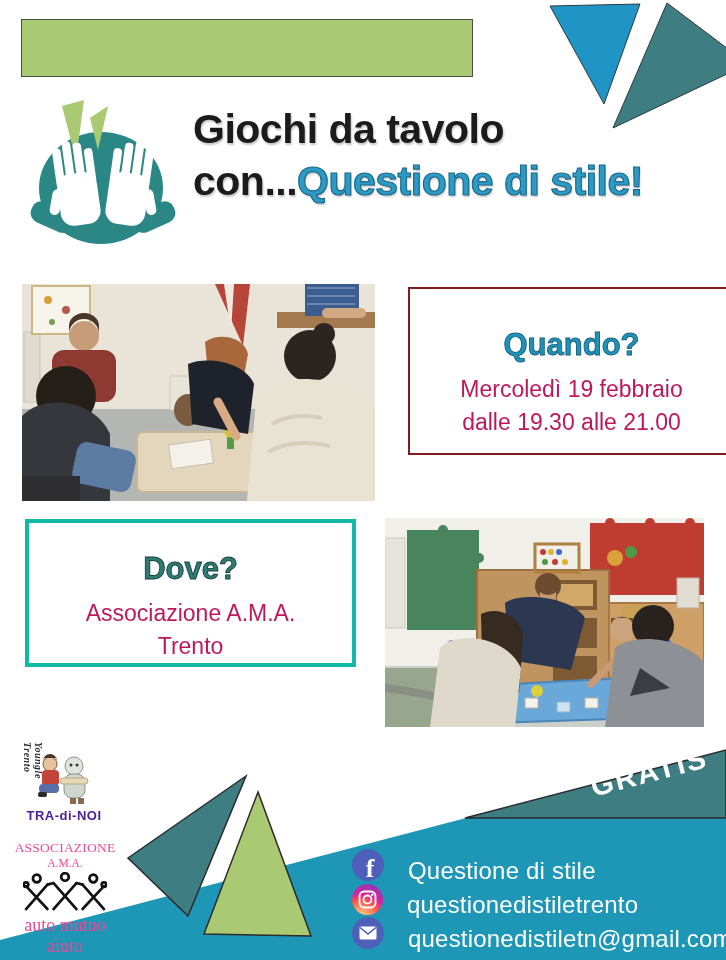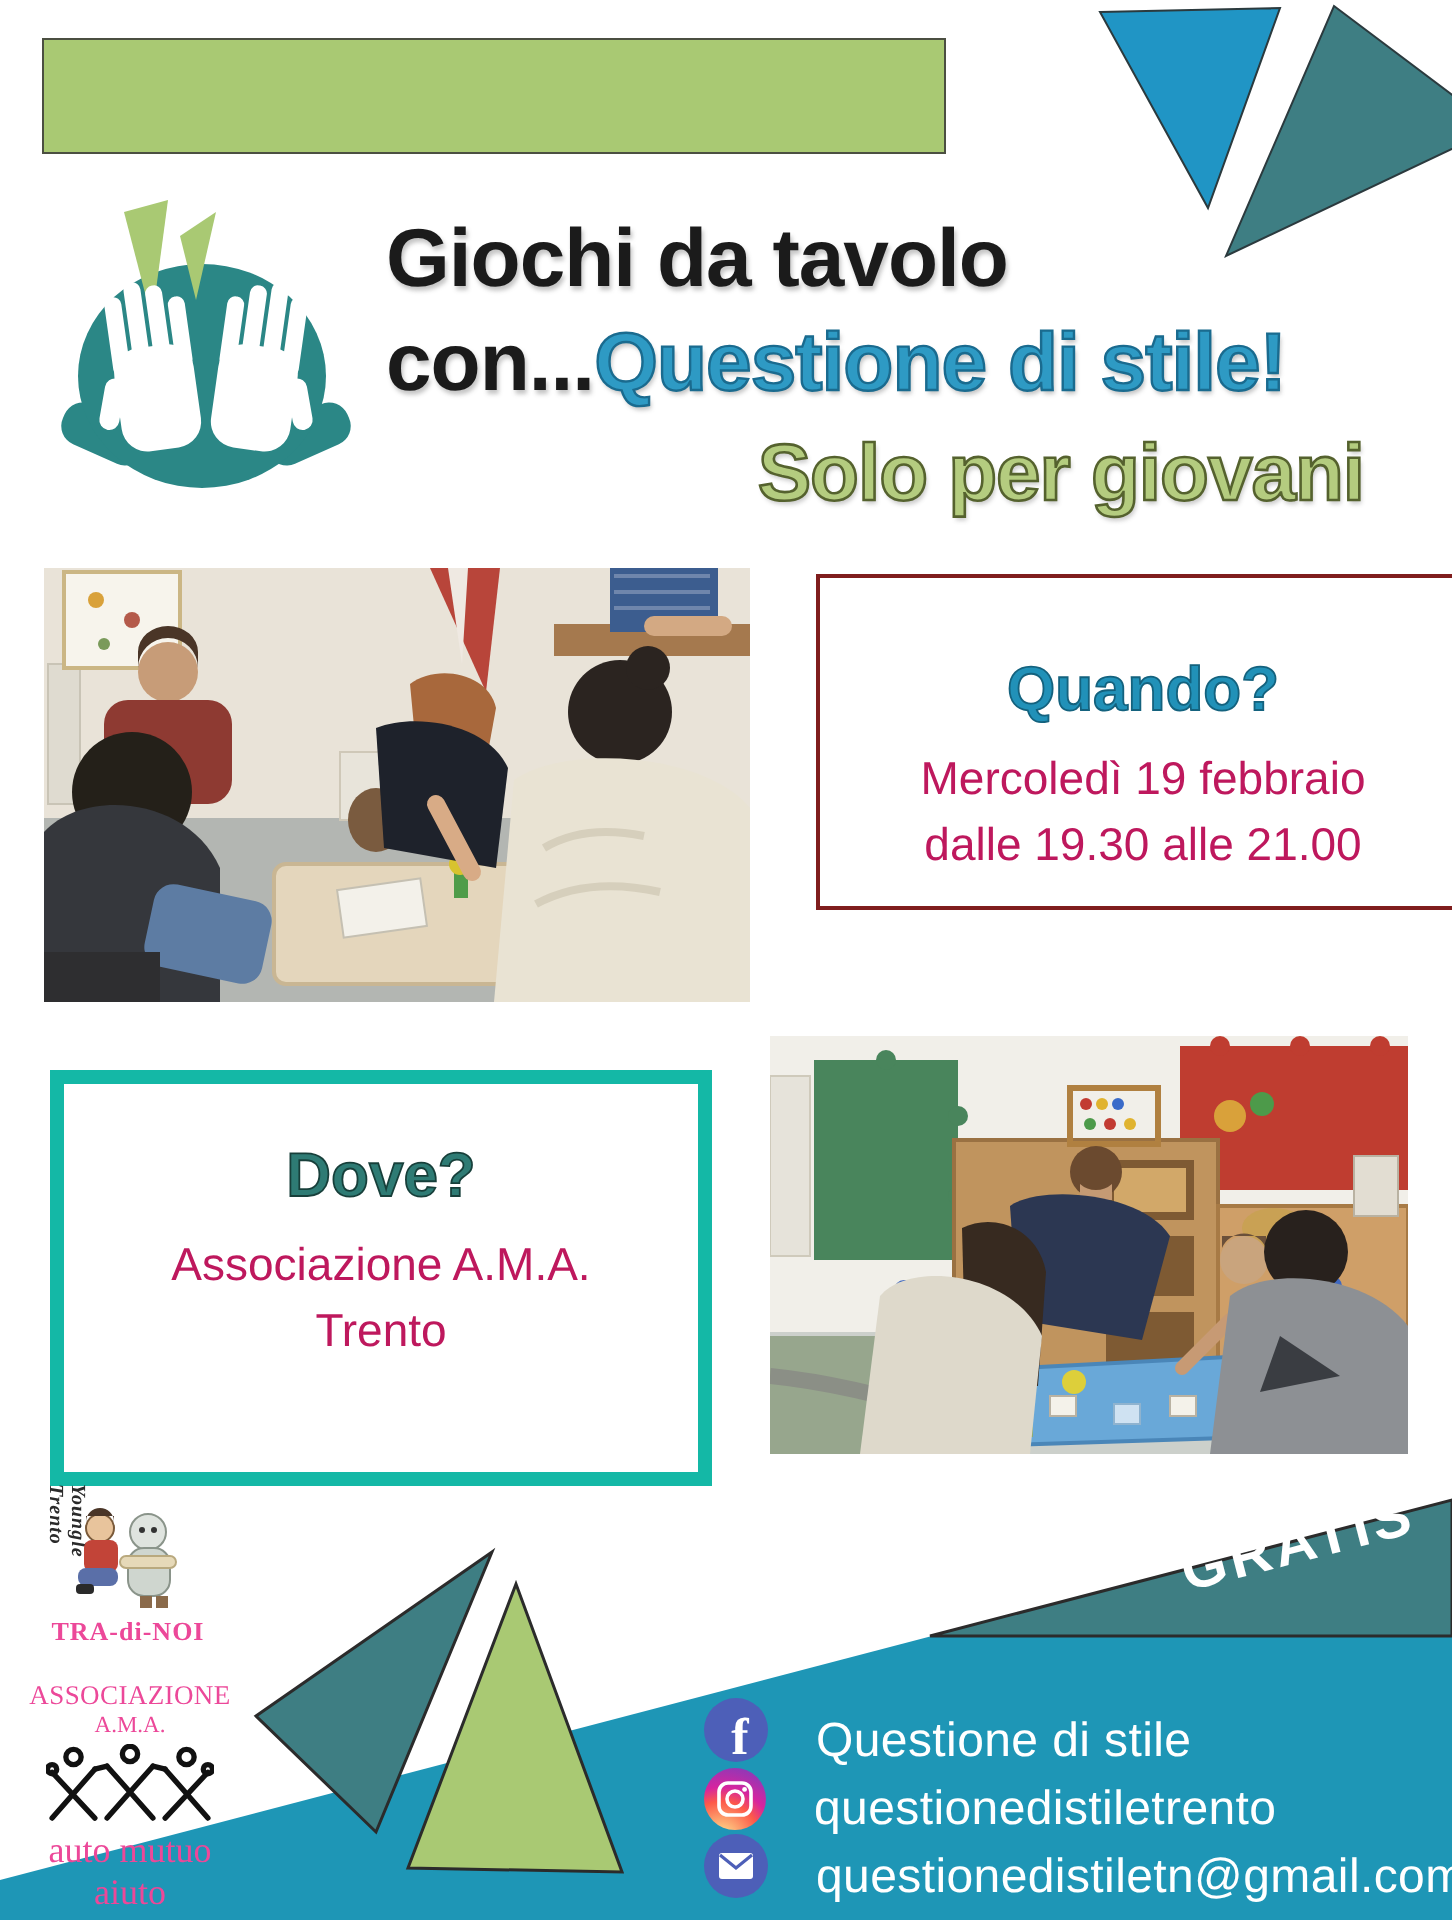--- a/index.html
+++ b/index.html
@@ -19,21 +19,21 @@
     font-size:41px;letter-spacing:-0.5px;text-shadow:1px 2px 2px rgba(90,90,90,.35);}
   .t1{top:106px;}
   .t2{top:158px;}
   .t2 .hl{color:#2e9ac4;-webkit-text-stroke:1.2px #1a6b8f;}
   .t3{top:215px;left:193px;width:489px;text-align:right;font-size:40px;
     color:#b4cc7f;-webkit-text-stroke:1.3px #55622e;text-shadow:1px 2px 2px rgba(90,90,90,.3);}
 
   
   .info-box{box-sizing:border-box;background:#fff;text-align:center;}
   .quando-box{left:376px;top:287px;width:327px;height:168px;border:2px solid #7f1d1d;padding-top:38px;margin-left:32px;}
-  .dove-box{left:25px;top:519px;width:331px;height:208px;border:7px solid #14b8a6;padding-top:28px;margin-top:16px;}
+  .dove-box{left:25px;top:519px;width:331px;height:148px;border:4px solid #14b8a6;padding-top:28px;}
   .box-heading{font-size:31px;font-weight:700;margin-bottom:10px;}
   .quando-box .box-heading{color:#2191b8;-webkit-text-stroke:0.9px #14627e;}
   .dove-box .box-heading{color:#2e7b74;-webkit-text-stroke:0.9px #173f3a;}
   .box-line{font-size:23px;color:#be185d;line-height:33px;}
 
   
   .photo{overflow:hidden;}
   .photo1{left:22px;top:284px;width:353px;height:217px;}
   .photo2{left:385px;top:518px;width:319px;height:209px;}
 
@@ -55,22 +55,22 @@
   .ig-circle{width:31px;height:31px;border-radius:50%;flex:0 0 auto;
     background:radial-gradient(circle at 28% 115%,#fdf497 0%,#fd5949 45%,#d6249f 62%,#8a3ab9 90%);
     display:flex;align-items:center;justify-content:center;}
 
   
   .youngle{left:22px;top:742px;height:70px;writing-mode:vertical-rl;
     font-family:"Liberation Serif",serif;font-style:italic;font-weight:700;
     font-size:10px;color:#2a2a2a;letter-spacing:0.5px;}
   .youngle span{display:block;}
   .tra-di-noi{left:18px;top:808px;width:92px;text-align:center;
-    font-size:13px;font-weight:800;letter-spacing:0.5px;color:#ec4899;
-    font-family:Liberation Serif, serif;}
+    font-size:13px;font-weight:800;letter-spacing:0.5px;color:#4c1d95;
+    font-family:Liberation Sans, sans-serif;}
   .ama{left:12px;top:840px;width:106px;text-align:center;color:#ec4899;
     font-family:"Liberation Serif",serif;}
   .ama-l1{font-size:13.5px;letter-spacing:0.2px;}
   .ama-l2{font-size:11.5px;margin-top:1px;}
   .ama-figures{margin:3px auto 1px auto;display:block;}
   .ama-l3{font-size:18px;}
 </style>
 </head>
 <body>
 
@@ -113,21 +113,20 @@
       <rect x="80" y="52" width="8.5" height="36" rx="4"></rect>
       <rect x="90.5" y="45" width="8.5" height="43" rx="4"></rect>
       <rect x="101" y="42" width="8.5" height="46" rx="4"></rect>
       <rect x="111.5" y="48" width="8.5" height="40" rx="4"></rect>
       <rect x="118" y="88" width="10" height="26" rx="5" transform="rotate(-18 123 101)"></rect>
     </g>
   </svg>
 
   <div class="abs title-line t2"><span>con...</span><span class="hl">Questione di stile!</span></div>
   <div class="abs title-line t1">Giochi da tavolo</div>
-  <div class="abs title-line t3">Solo per giovani</div>
 
   <svg class="abs photo photo1" viewBox="0 0 353 217" width="353" height="217" preserveAspectRatio="none">
     <rect width="353" height="217" fill="#e9e3d8"></rect>
     <rect y="125" width="353" height="92" fill="#b3b6b2"></rect>
     <rect x="246" y="125" width="107" height="48" fill="#c29a6b"></rect>
     <rect x="2" y="48" width="16" height="70" fill="#dfdbd0" stroke="#c9c4b6"></rect>
     <rect x="10" y="2" width="58" height="48" fill="#f7f4ec" stroke="#cbb684" stroke-width="2"></rect>
     <circle cx="26" cy="16" r="4" fill="#d9a13a"></circle>
       <circle cx="44" cy="26" r="4" fill="#b45a4a"></circle>
       <circle cx="30" cy="38" r="3" fill="#7a9a5a"></circle>

